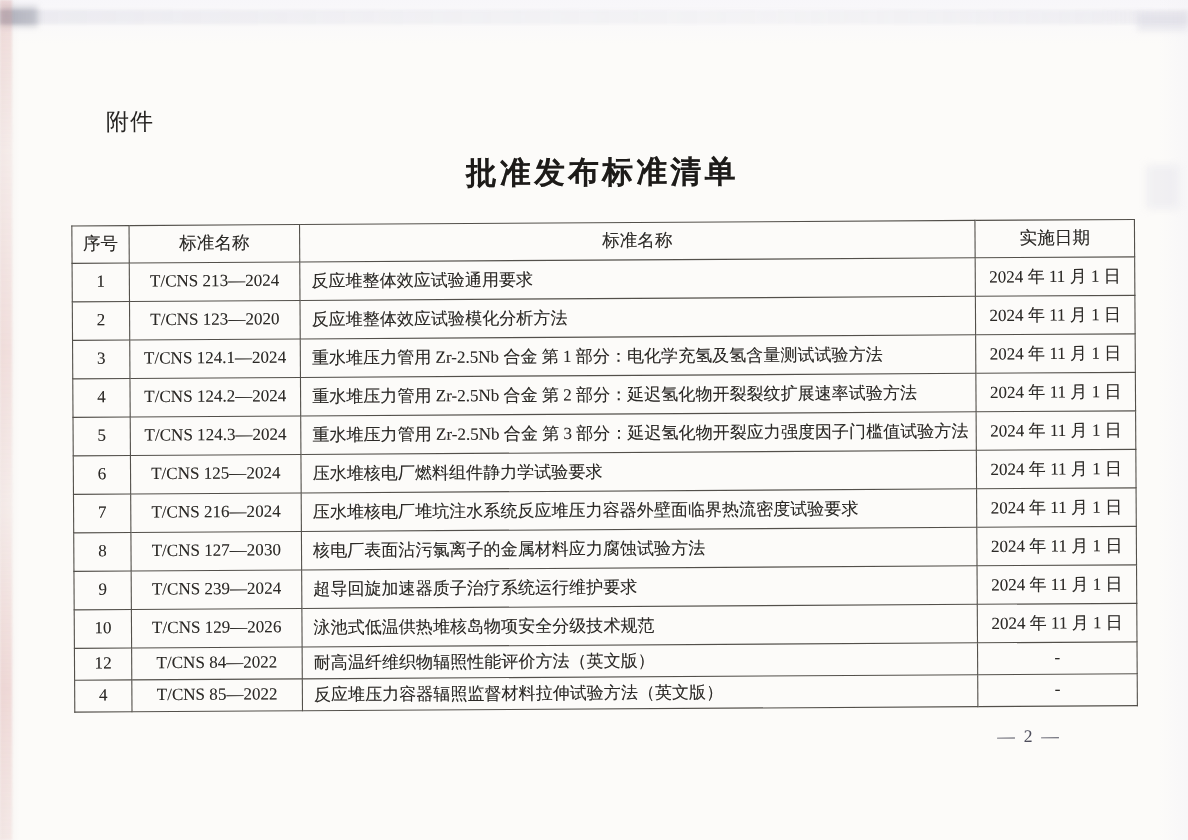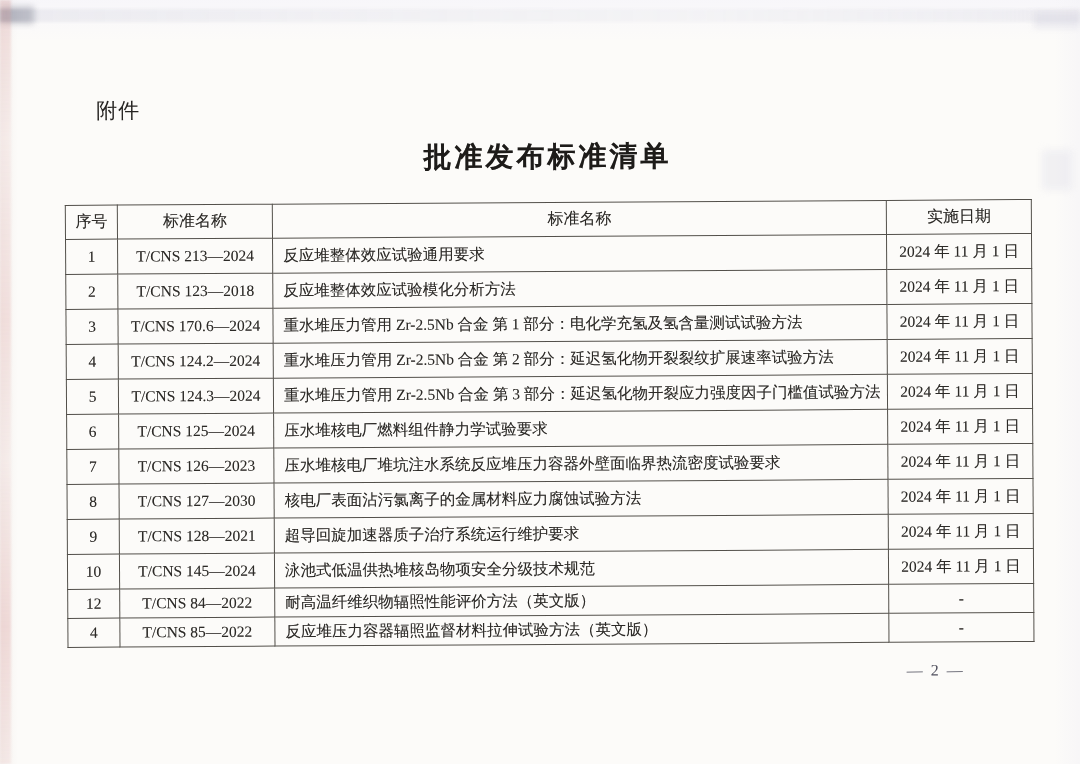--- a/index.html
+++ b/index.html
@@ -148,28 +148,28 @@
       <tbody>
   <tr>
     <td class="cell-no">1</td>
     <td class="cell-code">T/CNS 213—2024</td>
     <td class="cell-name">反应堆整体效应试验通用要求</td>
     <td class="cell-date">2024 年 11 月 1 日</td>
   </tr>
 
   <tr>
     <td class="cell-no">2</td>
-    <td class="cell-code">T/CNS 123—2018</td>
+    <td class="cell-code">T/CNS 123—2020</td>
     <td class="cell-name">反应堆整体效应试验模化分析方法</td>
     <td class="cell-date">2024 年 11 月 1 日</td>
   </tr>
 
   <tr>
     <td class="cell-no">3</td>
-    <td class="cell-code">T/CNS 170.6—2024</td>
+    <td class="cell-code">T/CNS 124.1—2024</td>
     <td class="cell-name">重水堆压力管用 Zr-2.5Nb 合金 第 1 部分：电化学充氢及氢含量测试试验方法</td>
     <td class="cell-date">2024 年 11 月 1 日</td>
   </tr>
 
   <tr>
     <td class="cell-no">4</td>
     <td class="cell-code">T/CNS 124.2—2024</td>
     <td class="cell-name">重水堆压力管用 Zr-2.5Nb 合金 第 2 部分：延迟氢化物开裂裂纹扩展速率试验方法</td>
     <td class="cell-date">2024 年 11 月 1 日</td>
   </tr>
@@ -183,42 +183,42 @@
 
   <tr>
     <td class="cell-no">6</td>
     <td class="cell-code">T/CNS 125—2024</td>
     <td class="cell-name">压水堆核电厂燃料组件静力学试验要求</td>
     <td class="cell-date">2024 年 11 月 1 日</td>
   </tr>
 
   <tr>
     <td class="cell-no">7</td>
-    <td class="cell-code">T/CNS 126—2023</td>
+    <td class="cell-code">T/CNS 216—2024</td>
     <td class="cell-name">压水堆核电厂堆坑注水系统反应堆压力容器外壁面临界热流密度试验要求</td>
     <td class="cell-date">2024 年 11 月 1 日</td>
   </tr>
 
   <tr>
     <td class="cell-no">8</td>
     <td class="cell-code">T/CNS 127—2030</td>
     <td class="cell-name">核电厂表面沾污氯离子的金属材料应力腐蚀试验方法</td>
     <td class="cell-date">2024 年 11 月 1 日</td>
   </tr>
 
   <tr>
     <td class="cell-no">9</td>
-    <td class="cell-code">T/CNS 128—2021</td>
+    <td class="cell-code">T/CNS 239—2024</td>
     <td class="cell-name">超导回旋加速器质子治疗系统运行维护要求</td>
     <td class="cell-date">2024 年 11 月 1 日</td>
   </tr>
 
   <tr>
     <td class="cell-no">10</td>
-    <td class="cell-code">T/CNS 145—2024</td>
+    <td class="cell-code">T/CNS 129—2026</td>
     <td class="cell-name">泳池式低温供热堆核岛物项安全分级技术规范</td>
     <td class="cell-date">2024 年 11 月 1 日</td>
   </tr>
 
   <tr class="compact">
     <td class="cell-no">12</td>
     <td class="cell-code">T/CNS 84—2022</td>
     <td class="cell-name">耐高温纤维织物辐照性能评价方法（英文版）</td>
     <td class="cell-date">-</td>
   </tr>

